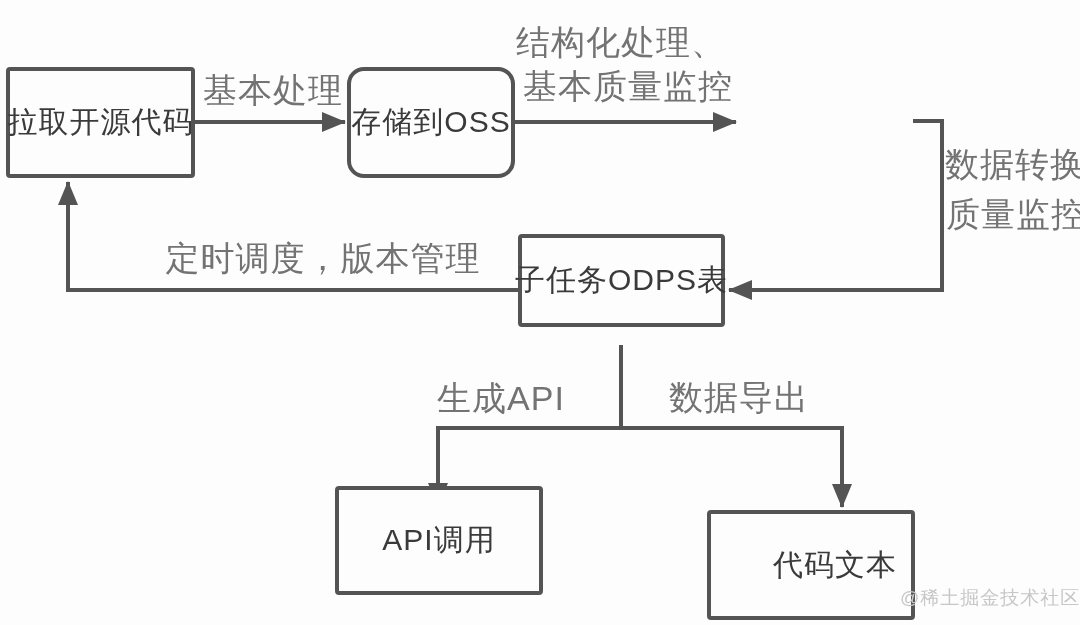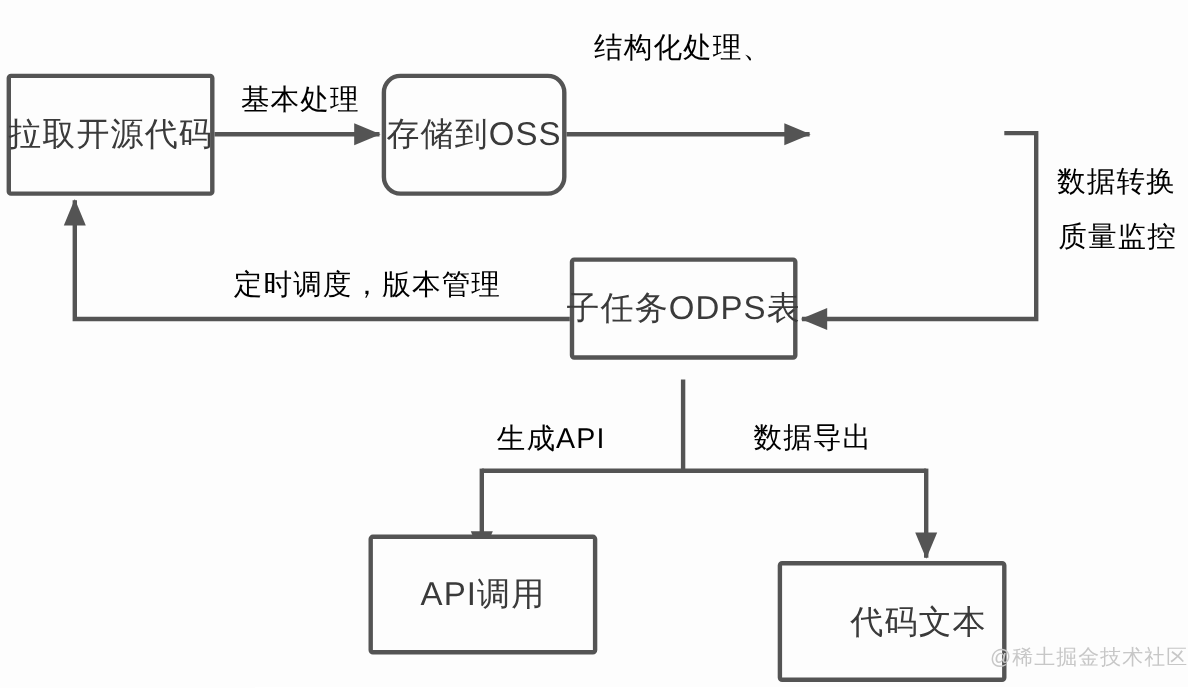--- a/index.html
+++ b/index.html
@@ -32,22 +32,22 @@
     align-items: center;
     justify-content: center;
     color: #3a3a3a;
     font-size: 30px;
     letter-spacing: 1px;
     white-space: nowrap;
     text-align: right;
   }
   .edge-label {
     position: absolute;
-    color: #000000;
-    font-size: 26px;
+    color: #737373;
+    font-size: 34px;
     letter-spacing: 1px;
     white-space: nowrap;
     transform: translate(-50%, -50%);
   }
   .watermark {
     position: absolute;
     left: 900px;
     top: 585px;
     font-size: 19px;
     color: #c7c7c7;
@@ -62,21 +62,21 @@
   #node-subtask-odps  { left: 518px; top: 234px; width: 207px; height: 93px; }
   #node-api-call      { left: 335px; top: 486px; width: 208px; height: 109px; }
   #node-code-text     { left: 707px; top: 510px; width: 208px; height: 110px; padding-left: 48px; }
 
   
   #label-basic-processing   { left: 273px;  top: 91px;  }
   #label-structured-line1   { left: 621px;  top: 43px;  }
   #label-structured-line2   { left: 628px;  top: 87px;  }
   #label-transform-line1    { left: 1015px; top: 165px; }
   #label-transform-line2    { left: 1016px; top: 215px; }
-  #label-schedule           { left: 334px;  top: 259px; }
+  #label-schedule           { left: 323px;  top: 259px; }
   #label-gen-api            { left: 501px;  top: 399px; }
   #label-data-export        { left: 739px;  top: 398px; }
 </style>
 </head>
 <body>
 
 <div class="canvas">
 
   <svg class="edges-layer" viewBox="0 0 1080 625" xmlns="http://www.w3.org/2000/svg">
     <defs>
@@ -113,20 +113,21 @@
   </div>
   <div class="node" id="node-api-call">
     <span>API调用</span>
   </div>
   <div class="node" id="node-code-text">
     <span>代码文本</span>
   </div>
 
   <div class="edge-label" id="label-basic-processing">基本处理</div>
   <div class="edge-label" id="label-structured-line1">结构化处理、</div>
+  <div class="edge-label" id="label-structured-line2">基本质量监控</div>
   <div class="edge-label" id="label-transform-line1">数据转换</div>
   <div class="edge-label" id="label-transform-line2">质量监控</div>
   <div class="edge-label" id="label-schedule">定时调度，版本管理</div>
   <div class="edge-label" id="label-gen-api">生成API</div>
   <div class="edge-label" id="label-data-export">数据导出</div>
 
   <div class="watermark">@稀土掘金技术社区</div>
 
 </div>
 

